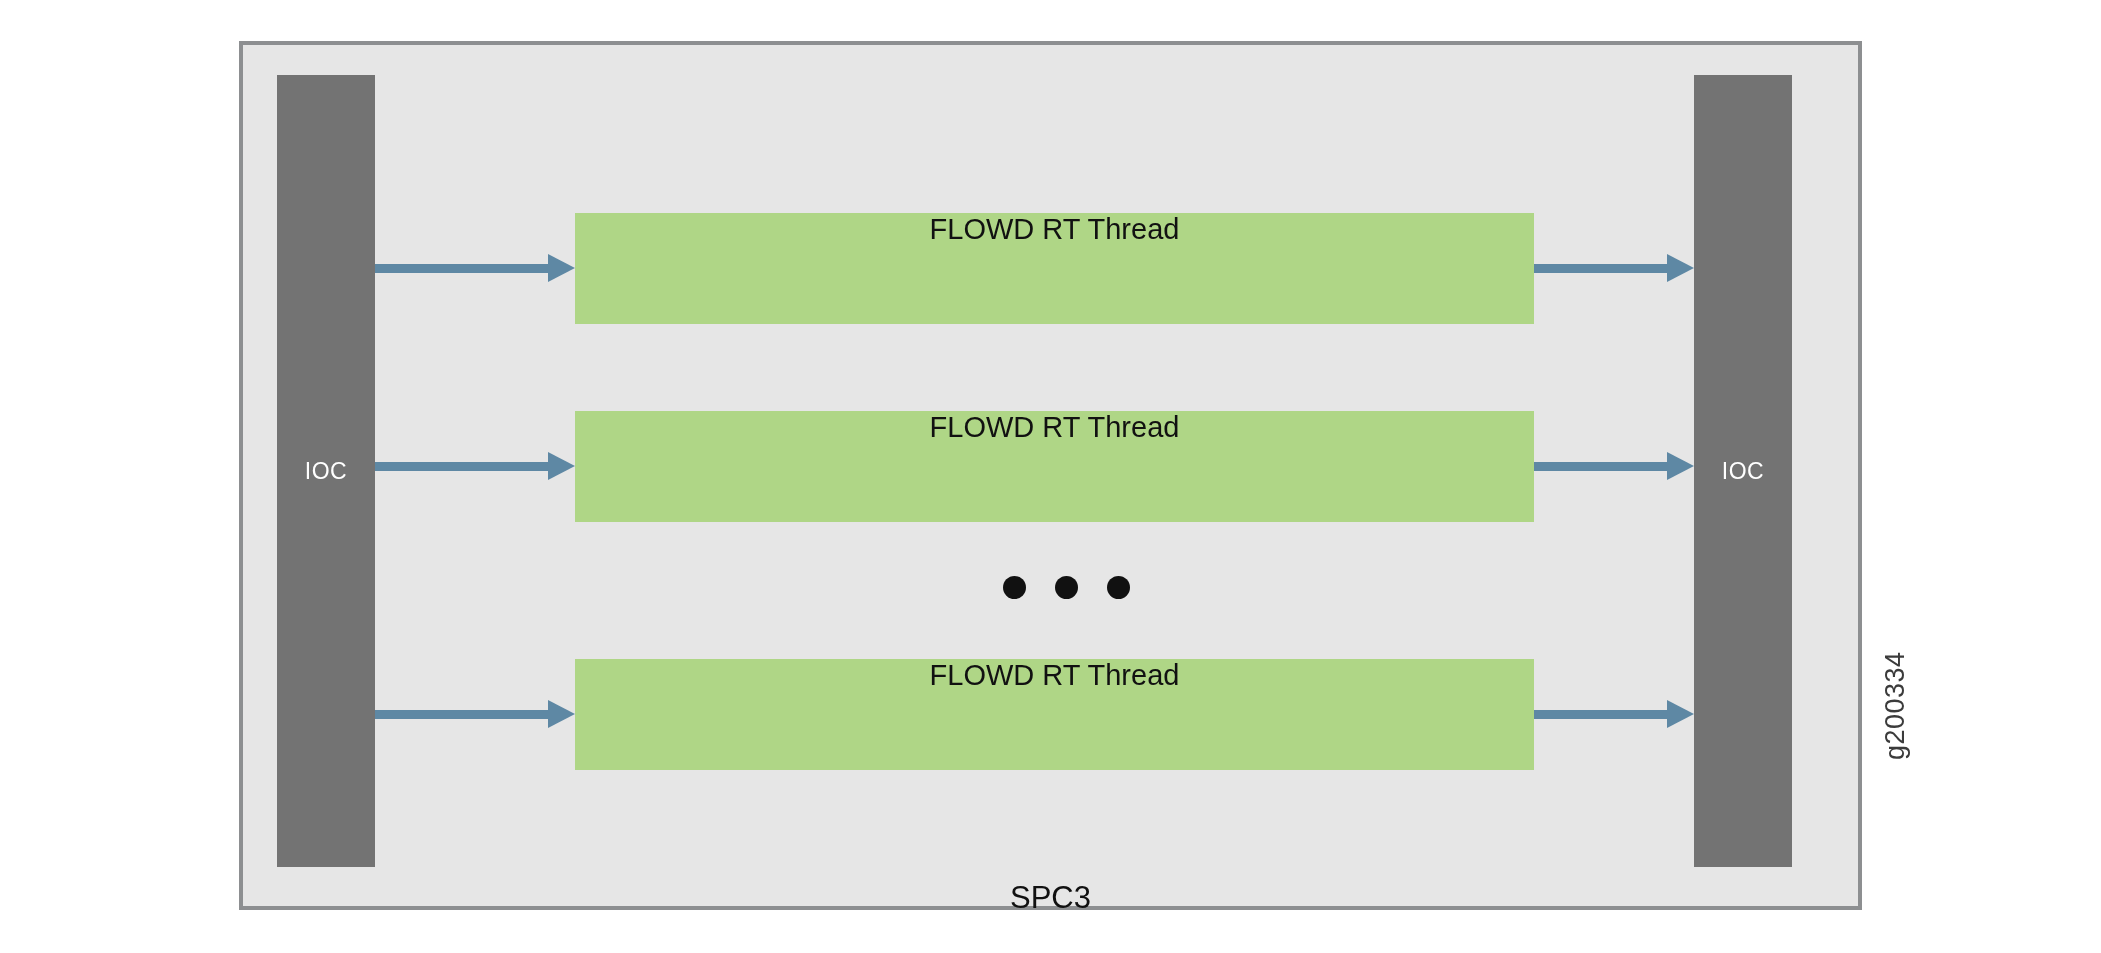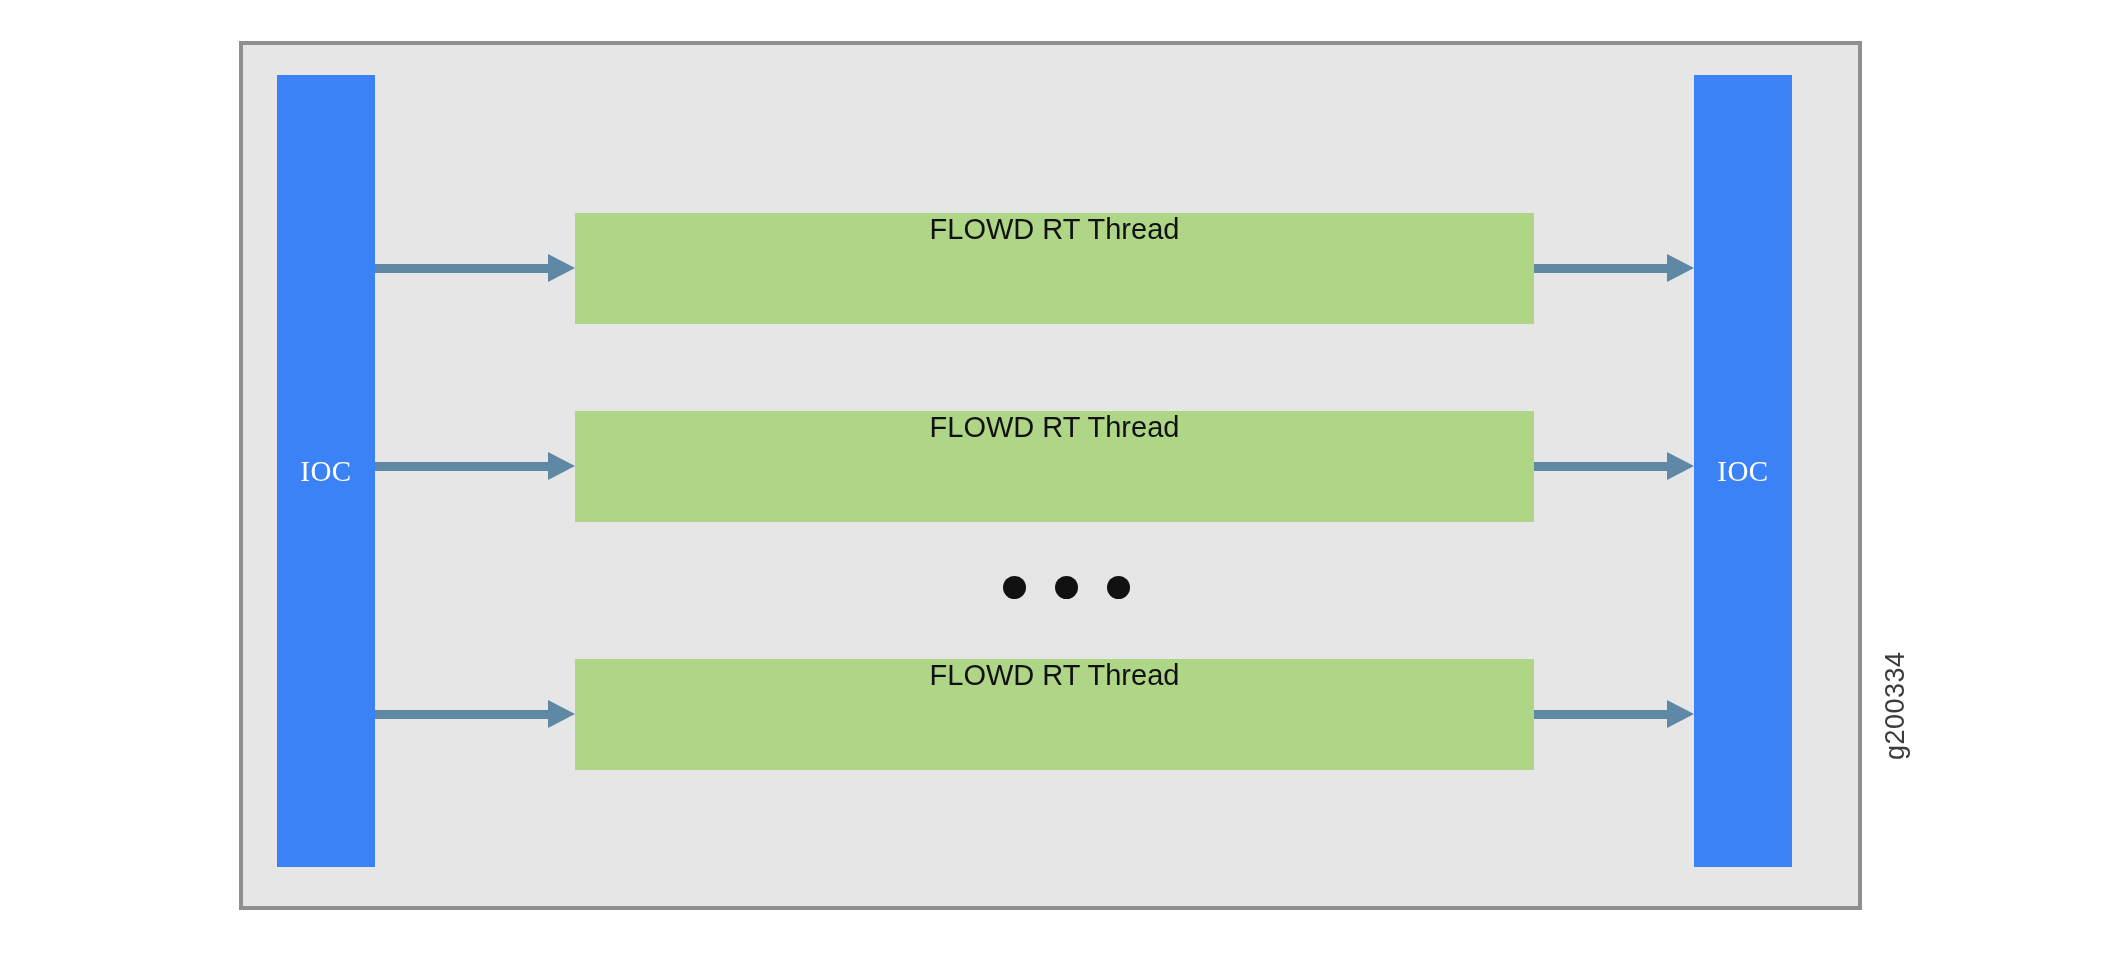--- a/index.html
+++ b/index.html
@@ -24,28 +24,27 @@
     height: 869px;   
     box-sizing: border-box;
     background: #e6e6e6;
     border: 4px solid #8d8f91;
   }
 
   
   .ioc-bar {
     position: absolute;
     width: 98px;
-    background: #3b82f6;
+    background: #737373;
     display: flex;
     align-items: center;
     justify-content: center;
     color: #ffffff;
-    font-size: 29px;
+    font-size: 23px;
     letter-spacing: 0.5px;
-    font-family: Liberation Serif, serif;
   }
   #ioc-left {
     left: 34px;   
     top: 30px;    
     height: 792px;
   }
   #ioc-right {
     left: 1451px; 
     top: 30px;
     height: 792px;
@@ -190,16 +189,17 @@
     <div class="shaft"></div>
     <div class="head"></div>
   </div>
 
   <div id="ellipsis">
     <div class="dot"></div>
     <div class="dot"></div>
     <div class="dot"></div>
   </div>
 
+  <div id="spc3-label">SPC3</div>
 
 </div>
 
 <div id="watermark">g200334</div>
 
 </body></html>

